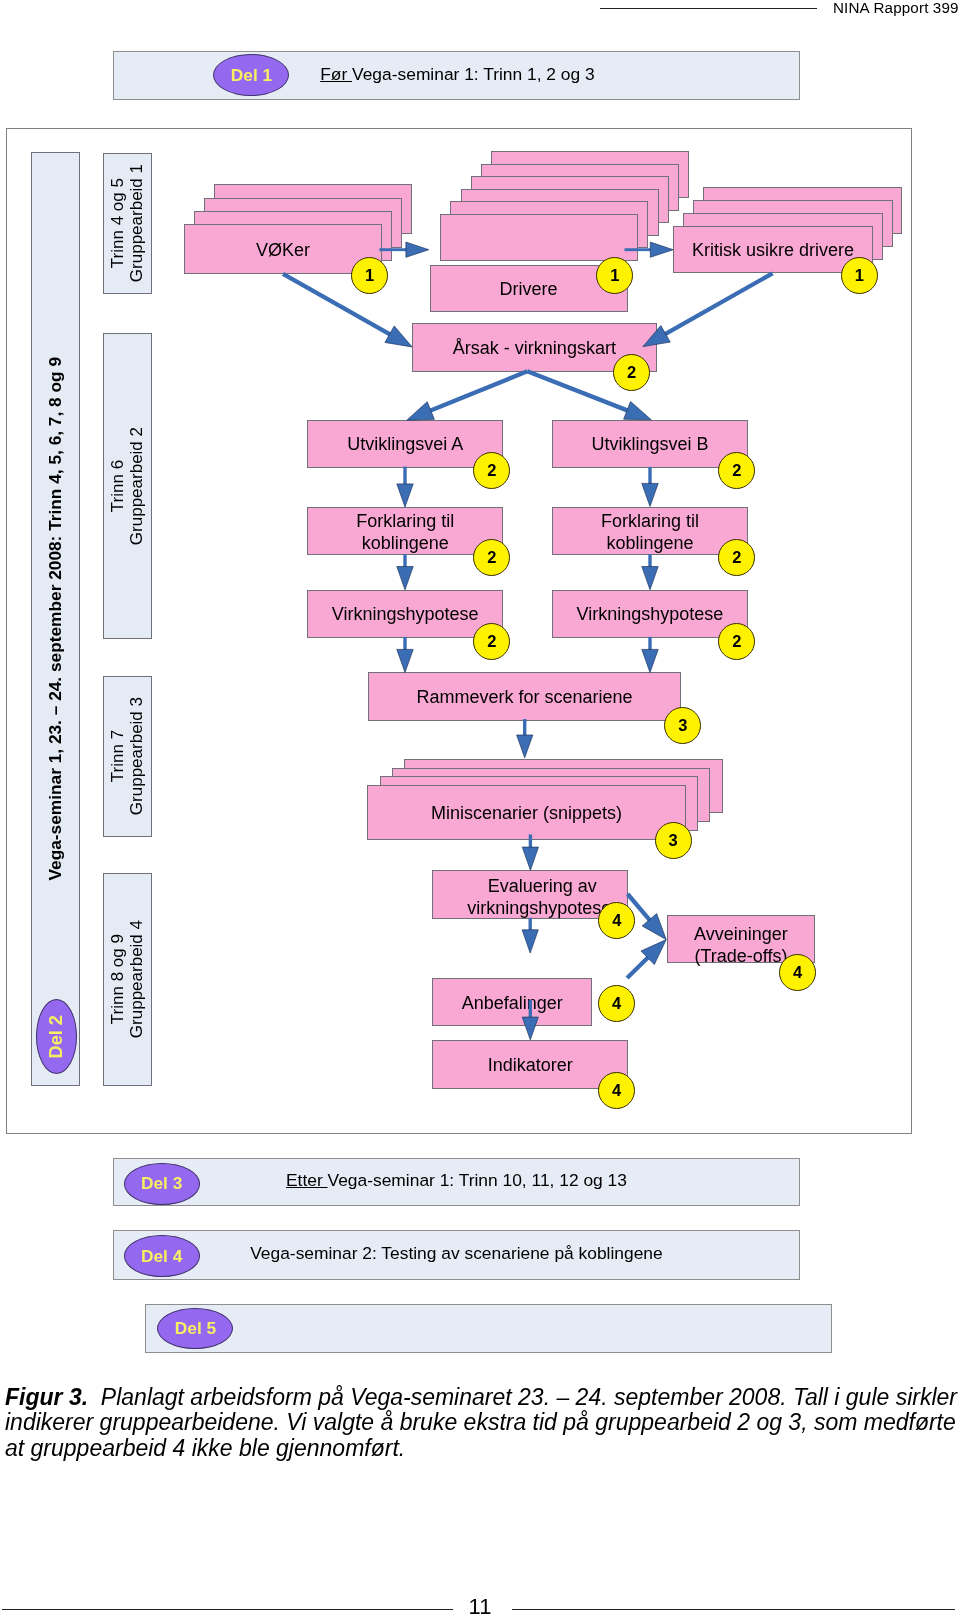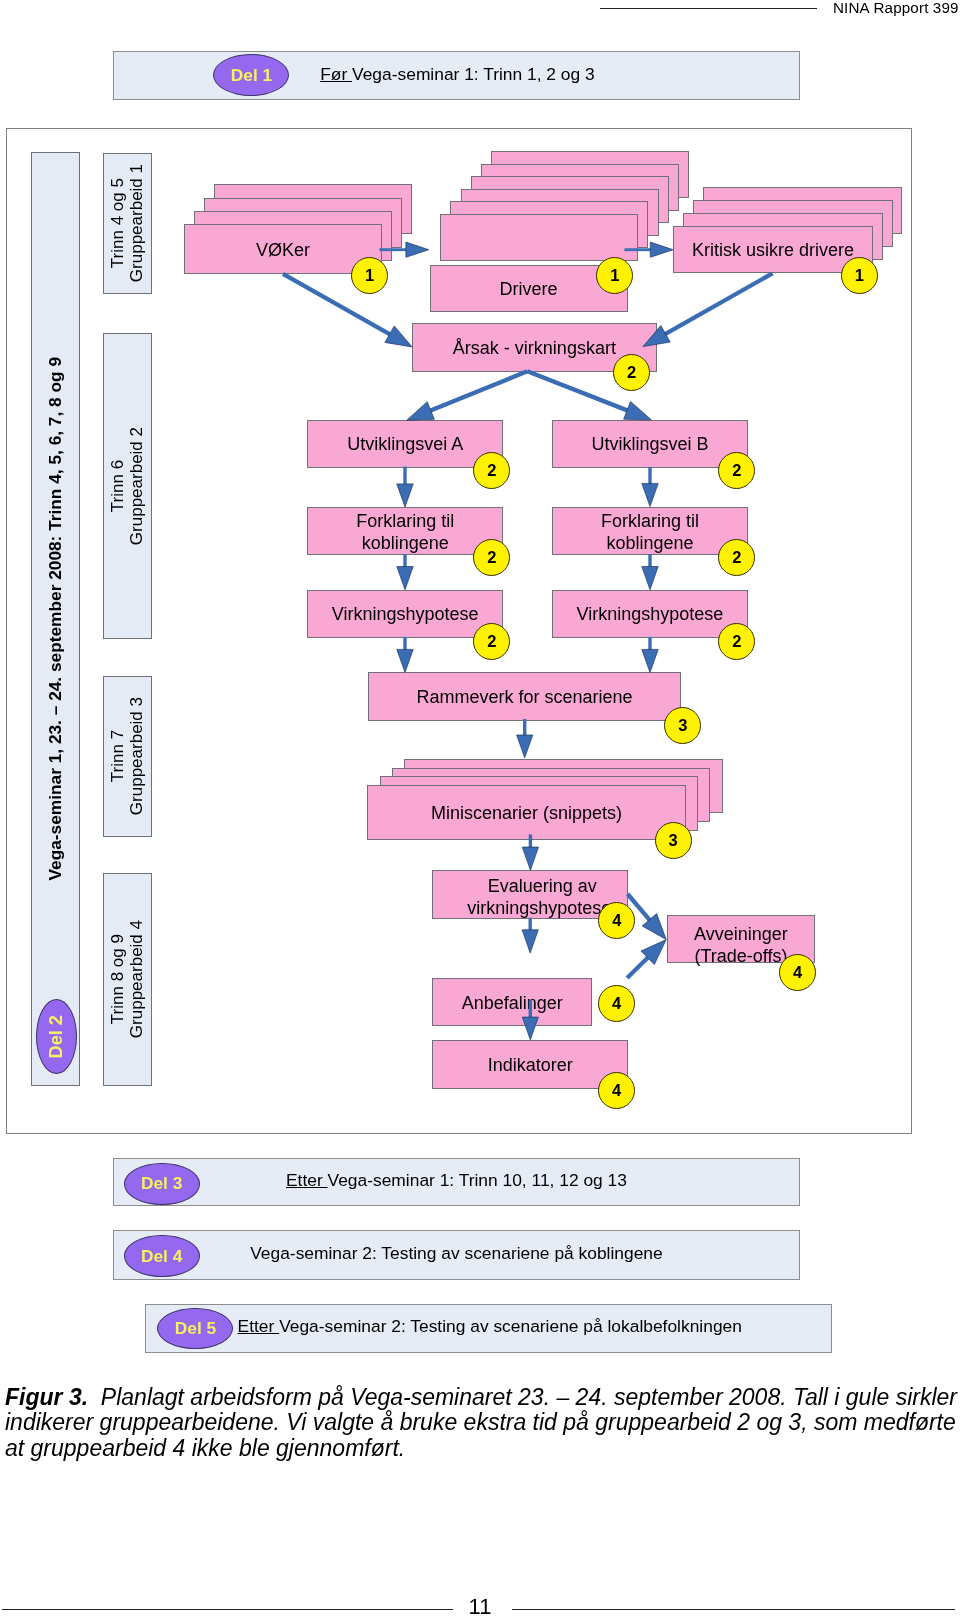--- a/index.html
+++ b/index.html
@@ -292,21 +292,20 @@
 <div class="abs partbar" style="left:113.2px;top:1230.4px;width:686.9px;height:49.4px;">
   <div class="abs partoval" style="left:9.5px;top:4.1px;width:74px;height:39.3px;font-size:17.3px;">
       <span>Del 4</span>
     </div>
   <div class="abs parttext" style="left:136px;top:11.5px;"><span>Vega-seminar 2: Testing av scenariene på koblingene</span></div>
 </div>
 <div class="abs partbar" style="left:113.2px;top:1303.5px;width:686.9px;height:49px;margin-left:32px;">
   <div class="abs partoval" style="left:11.3px;top:3px;width:74px;height:39.3px;font-size:17.3px;">
       <span>Del 5</span>
     </div>
-  <div class="abs parttext" style="left:91.4px;top:11.5px;"><span class="u">Etter </span><span>Vega-seminar 2: Testing av scenariene på lokalbefolkningen</span></div>
 </div>
 
 <div class="abs" id="caption">
   <b>Figur 3.</b>&nbsp; <span>Planlagt arbeidsform på Vega-seminaret 23. – 24. september 2008. Tall i gule sirkler indikerer gruppearbeidene. Vi valgte å bruke ekstra tid på gruppearbeid 2 og 3, som medførte at gruppearbeid 4 ikke ble gjennomført.</span>
 </div>
 
 <div class="abs" id="fnum">11</div>
 <div class="abs" id="frule-l"></div>
 <div class="abs" id="frule-r"></div>
 

